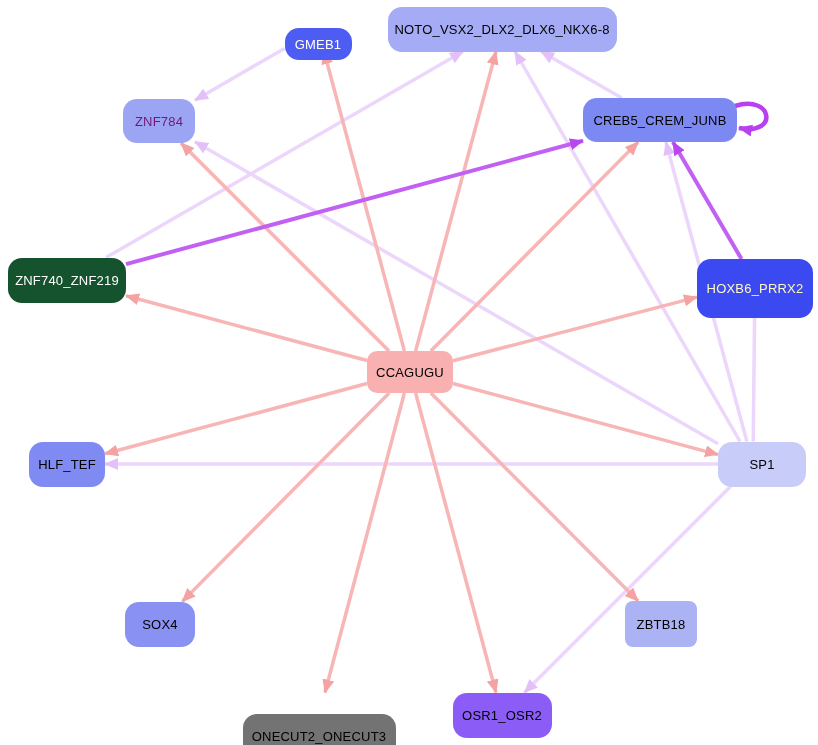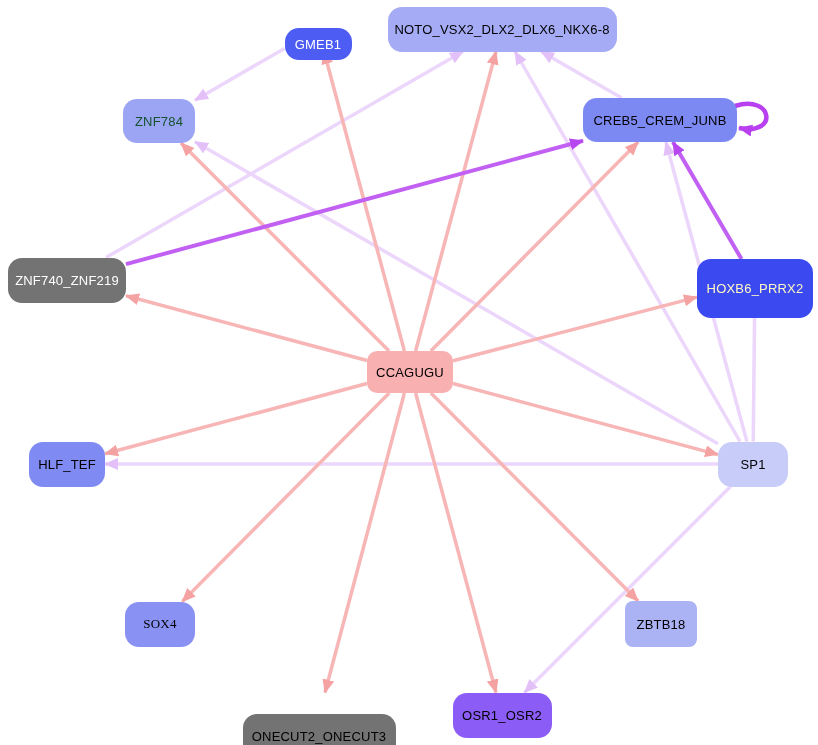--- a/index.html
+++ b/index.html
@@ -70,42 +70,42 @@
         <path d="M 735 106 C 773 94, 779 136, 739 128" class="edge" stroke="#b840f0" stroke-width="4.5" marker-end="url(#arrow-purple-self)"></path>
       </g>
   </svg>
   <div id="node-layer">
       <div class="node" style="left: 284.5px; top: 7px; width: 67px; height: 32px; background: rgb(77, 92, 242); color: rgb(255, 255, 255); margin-top: 21px;">
         <span>GMEB1</span>
       </div>
       <div class="node" style="left: 387.5px; top: 6.5px; width: 229px; height: 45px; background: rgb(165, 172, 245); color: rgb(0, 0, 0);">
         <span>NOTO_VSX2_DLX2_DLX6_NKX6-8</span>
       </div>
-      <div class="node" style="left: 123px; top: 99px; width: 72px; height: 44px; background: rgb(156, 165, 243); color: #14532d;">
+      <div class="node" style="left: 123px; top: 99px; width: 72px; height: 44px; background: rgb(156, 165, 243); color: #701a75;">
         <span>ZNF784</span>
       </div>
       <div class="node" style="left: 583px; top: 98px; width: 154px; height: 44px; background: rgb(125, 137, 242); color: rgb(0, 0, 0);">
         <span>CREB5_CREM_JUNB</span>
       </div>
-      <div class="node" style="left: 8px; top: 257.5px; width: 118px; height: 45px; background: #737373; color: rgb(255, 255, 255);">
+      <div class="node" style="left: 8px; top: 257.5px; width: 118px; height: 45px; background: #14532d; color: rgb(255, 255, 255);">
         <span>ZNF740_ZNF219</span>
       </div>
       <div class="node" style="left: 697px; top: 259px; width: 116px; height: 59px; background: rgb(58, 73, 240); color: #fef9c3;">
         <span>HOXB6_PRRX2</span>
       </div>
       <div class="node" style="left: 367px; top: 351px; width: 86px; height: 42px; background: rgb(249, 176, 176); color: rgb(0, 0, 0); border-radius: 10px;">
         <span>CCAGUGU</span>
       </div>
       <div class="node" style="left: 29px; top: 441.5px; width: 76px; height: 45px; background: rgb(127, 139, 242); color: rgb(0, 0, 0);">
         <span>HLF_TEF</span>
       </div>
-      <div class="node" style="left: 718px; top: 441.5px; width: 70px; height: 45px; background: rgb(199, 205, 248); color: rgb(0, 0, 0);">
+      <div class="node" style="left: 718px; top: 441.5px; width: 88px; height: 45px; background: rgb(199, 205, 248); color: rgb(0, 0, 0);">
         <span>SP1</span>
       </div>
-      <div class="node" style="left: 125px; top: 601.5px; width: 70px; height: 45px; background: rgb(137, 146, 242); color: rgb(0, 0, 0); font-family: Liberation Serif, serif;">
+      <div class="node" style="left: 125px; top: 601.5px; width: 70px; height: 45px; background: rgb(137, 146, 242); color: rgb(0, 0, 0);">
         <span>SOX4</span>
       </div>
       <div class="node" style="left: 625px; top: 601px; width: 72px; height: 46px; background: rgb(171, 179, 245); color: rgb(0, 0, 0); border-radius: 8px;">
         <span>ZBTB18</span>
       </div>
       <div class="node" style="left: 242.5px; top: 714px; width: 153px; height: 45px; background: #737373; color: rgb(0, 0, 0);">
         <span>ONECUT2_ONECUT3</span>
       </div>
       <div class="node" style="left: 452.5px; top: 692.5px; width: 99px; height: 45px; background: #8b5cf6; color: rgb(0, 0, 0);">
         <span>OSR1_OSR2</span>

